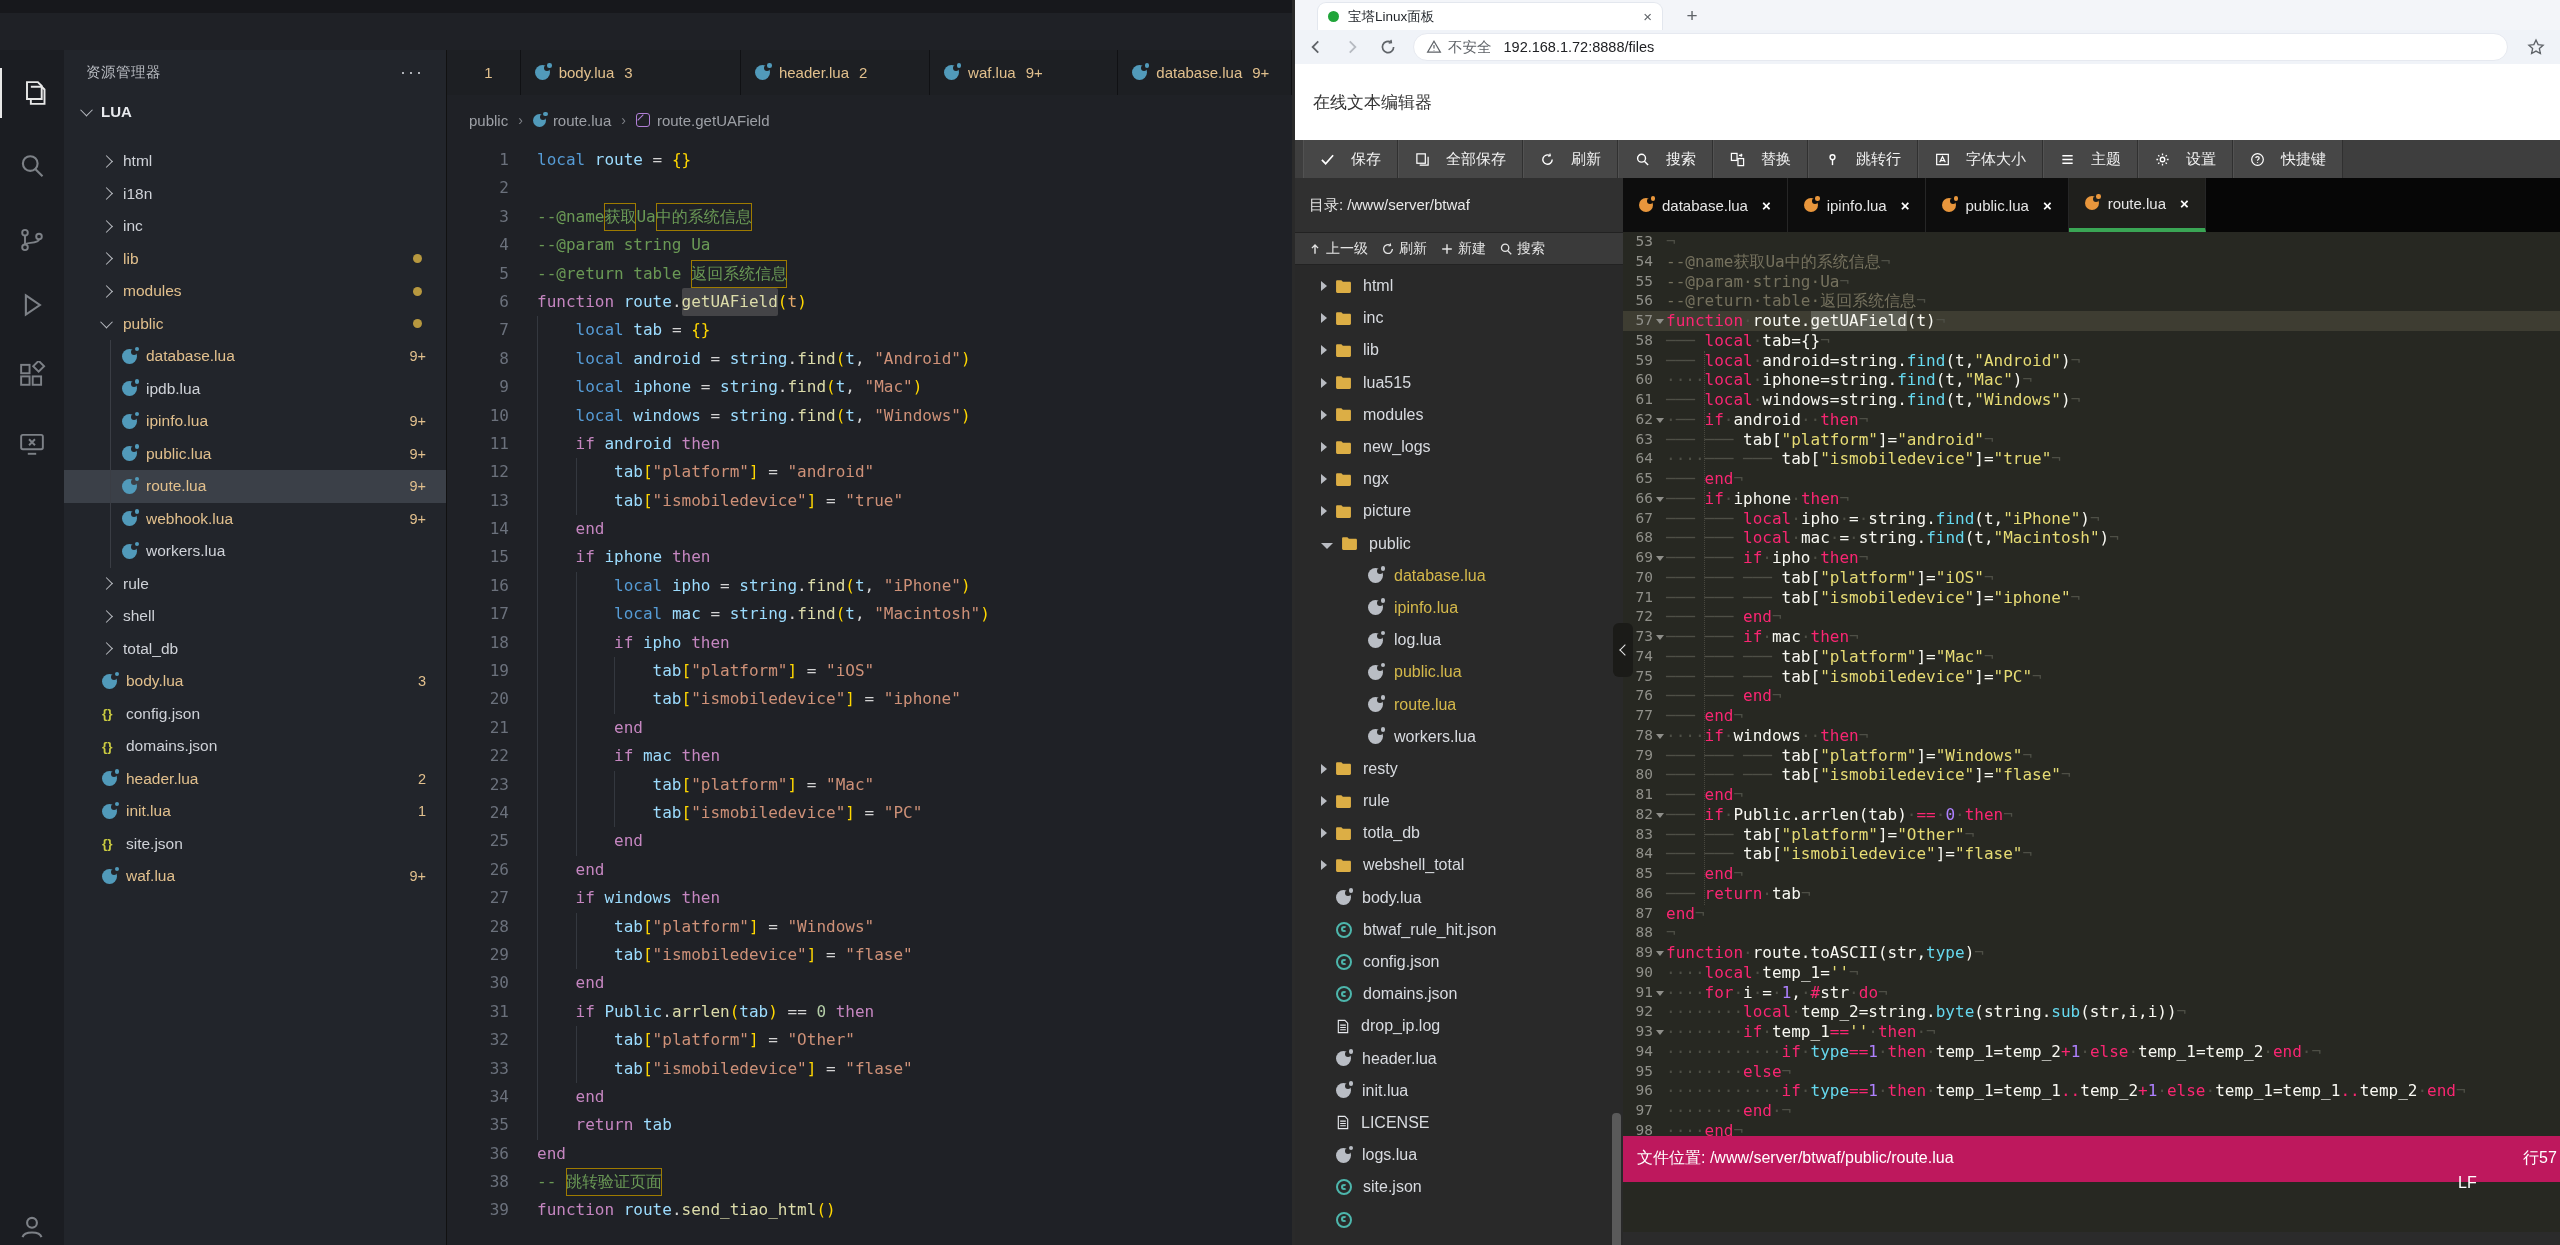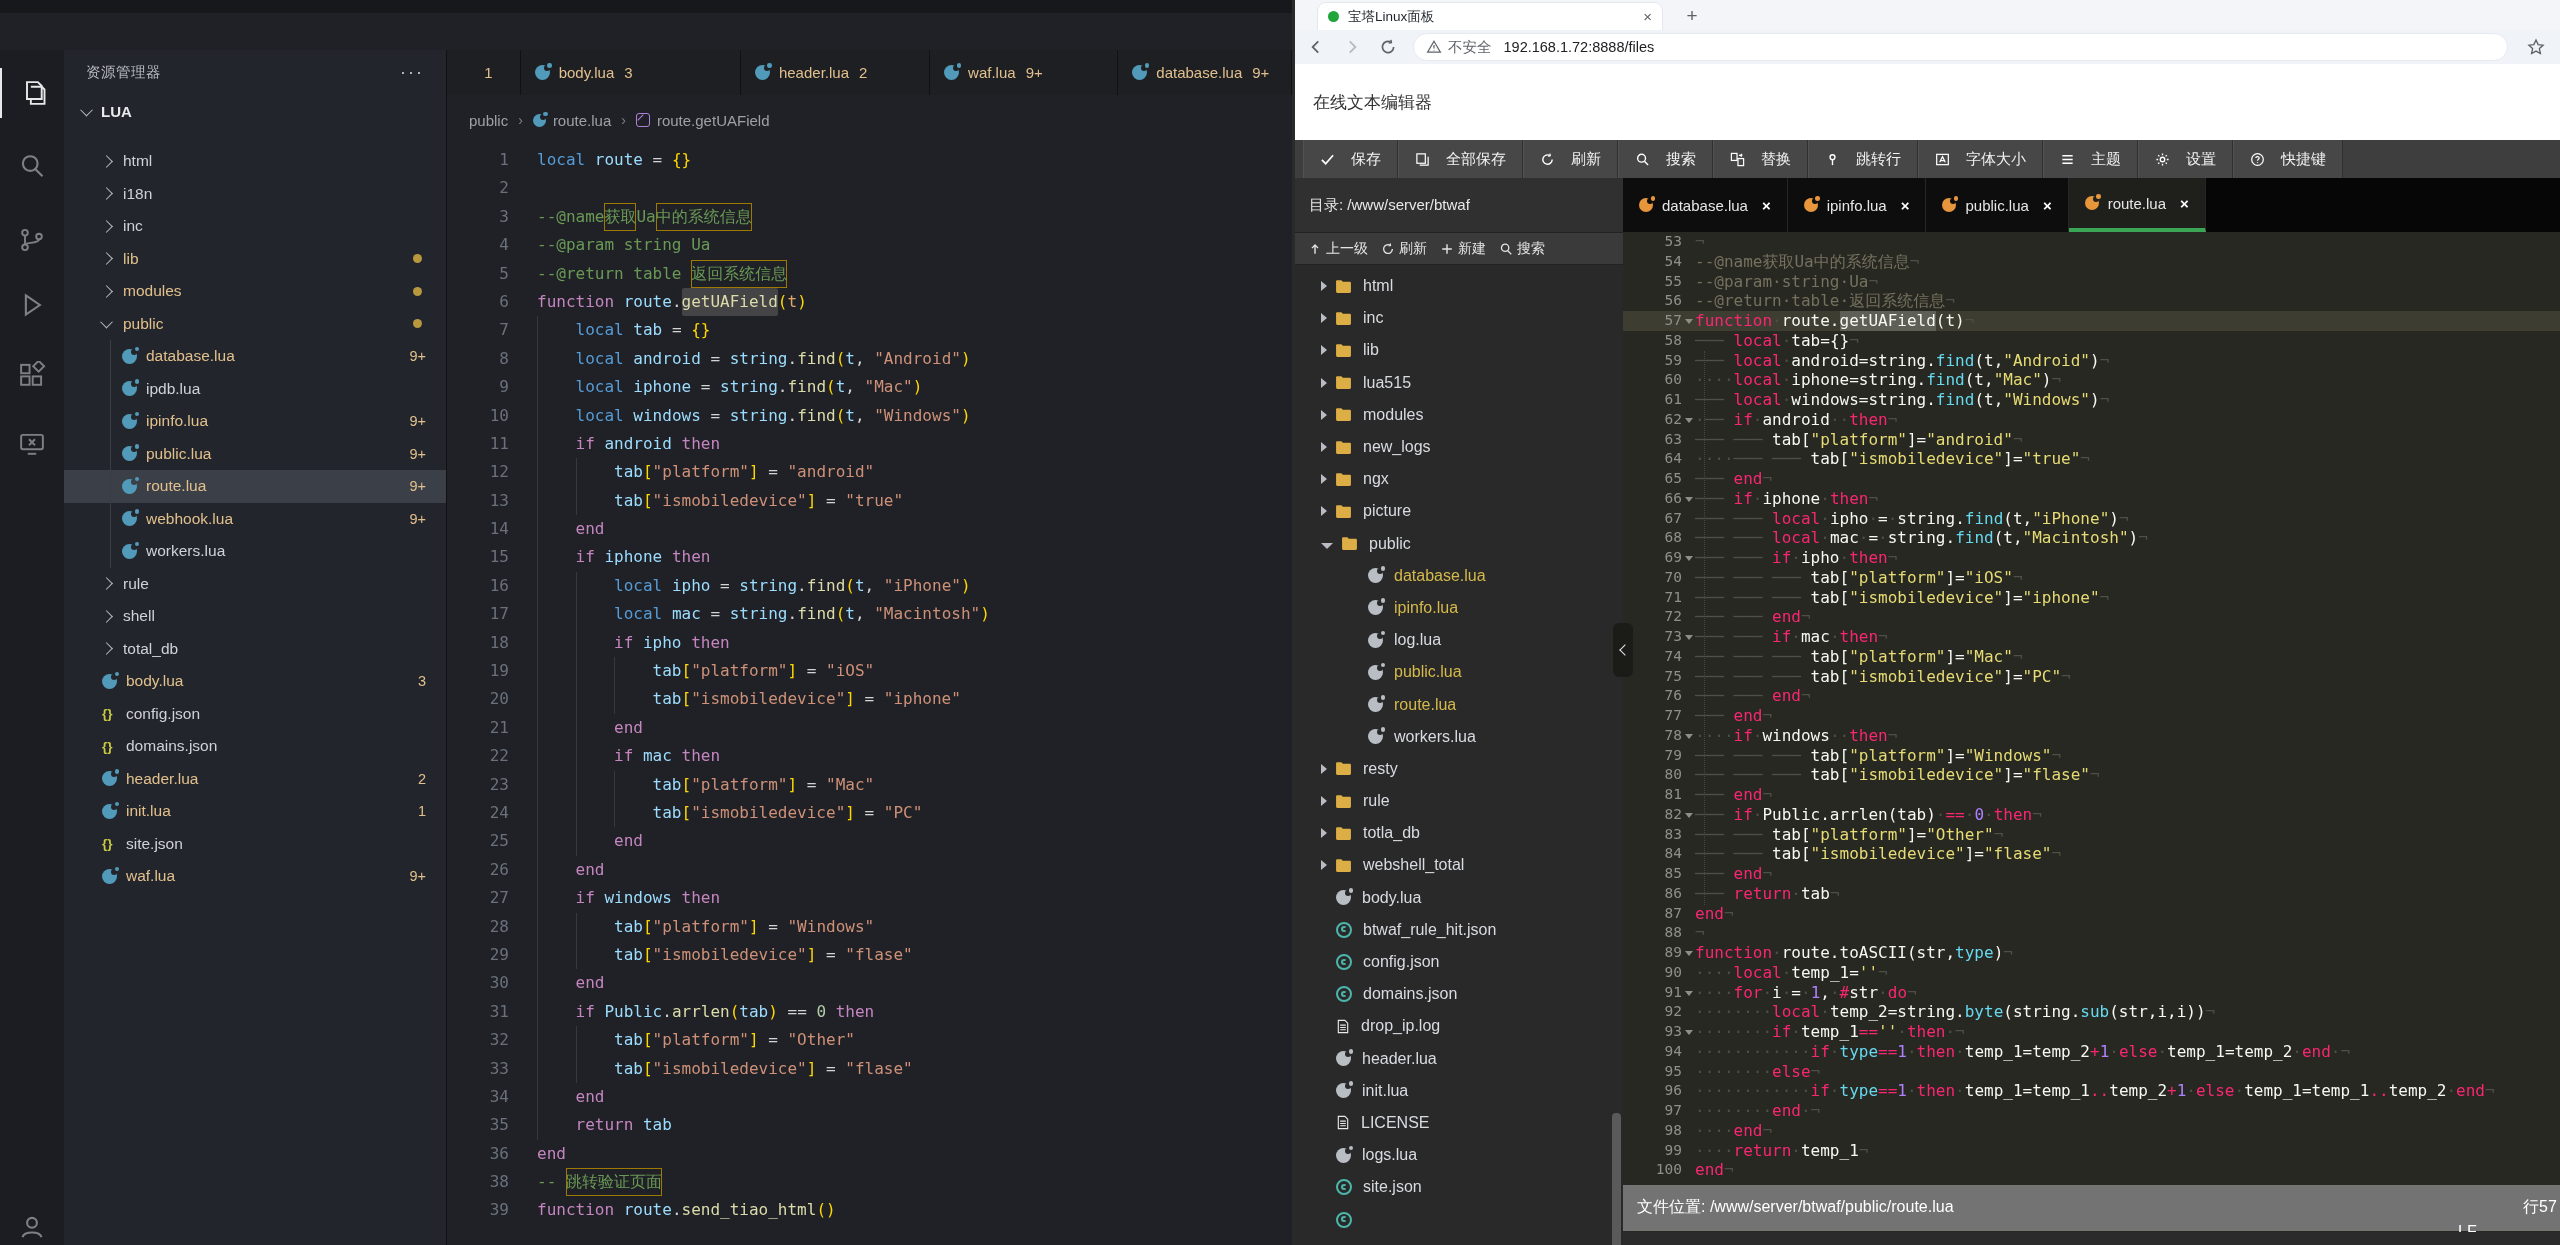--- a/index.html
+++ b/index.html
@@ -110,28 +110,28 @@
   #we-editor{position:absolute;left:328px;right:0;top:0;bottom:0;background:#272822;}
   #we-tabs{position:absolute;left:0;right:0;top:0;height:54px;background:#060606;display:flex;}
   .wtab{height:100%;display:flex;align-items:center;padding:0 16px;color:#e6e6e6;font-size:15px;background:#0d0d0d;border-right:1px solid #262626;box-sizing:border-box;cursor:pointer;white-space:nowrap;}
   .wtab .moon{--c:#e8963c;--hole:#0d0d0d;width:14px;height:14px;}
   .wtab.active{background:#1f1f1c;border-bottom:4px solid #3aa655;}
   .wtab.active .moon{--hole:#1f1f1c;}
   .wtab .x{margin-left:14px;color:#fff;font-weight:bold;font-size:15px;cursor:pointer;}
   #we-code{position:absolute;left:0;right:0;top:54px;height:953px;overflow:hidden;background:#272822;}
   .wline{display:flex;height:19.75px;line-height:19.75px;font-size:16px;font-family:"DejaVu Sans Mono",monospace;position:relative;}
   .wline.cur{background:#3e3d32;}
-  .wnum{width:30px;text-align:right;color:#90908a;flex:none;font-size:14.5px;margin-left:29px;}
+  .wnum{width:30px;text-align:right;color:#90908a;flex:none;font-size:14.5px;}
   .wfold{width:13px;flex:none;position:relative;}
   .wfold.has::after{content:"";position:absolute;left:3px;top:8px;border-top:5px solid #8f8f8a;border-left:4px solid transparent;border-right:4px solid transparent;}
   .wk{color:#f92672}.wf{color:#66d9ef}.ws{color:#e6db74}.wn{color:#ae81ff}
   .wp{color:#f8f8f2}.wc{color:#75715e}.ww{color:#4e4f46}
   .wh{color:#f8f8f2;background:#5e5f55;}
   #we-guide{position:absolute;left:81px;top:119px;height:554px;border-left:1px dotted #49483e;}
-  #we-status{position:absolute;left:0;right:0;top:1007px;height:46px;background:#737373;color:#fff;font-size:16px;}
+  #we-status{position:absolute;left:0;right:0;top:958px;height:46px;background:#be185d;color:#fff;font-size:16px;}
   #we-status .fp{position:absolute;left:14px;top:12px;white-space:nowrap;}
   #we-status .eol{position:absolute;left:835px;top:12px;margin-top:26px;}
   #we-status .ln{position:absolute;left:900px;top:12px;white-space:nowrap;}
   #we-bottom{position:absolute;left:0;right:0;top:1054px;bottom:0;background:#2b2b2b;}
   #we-collapse{position:absolute;left:-10px;top:445px;width:20px;height:54px;background:#1b1b18;border-radius:6px;display:flex;align-items:center;justify-content:center;z-index:5;cursor:pointer;}
   #we-collapse .chev{border-color:#e8e8e8;transform:rotate(135deg);width:7px;height:7px;margin-left:3px;}
   svg{display:block;}
 </style>
 </head>
 <body>

